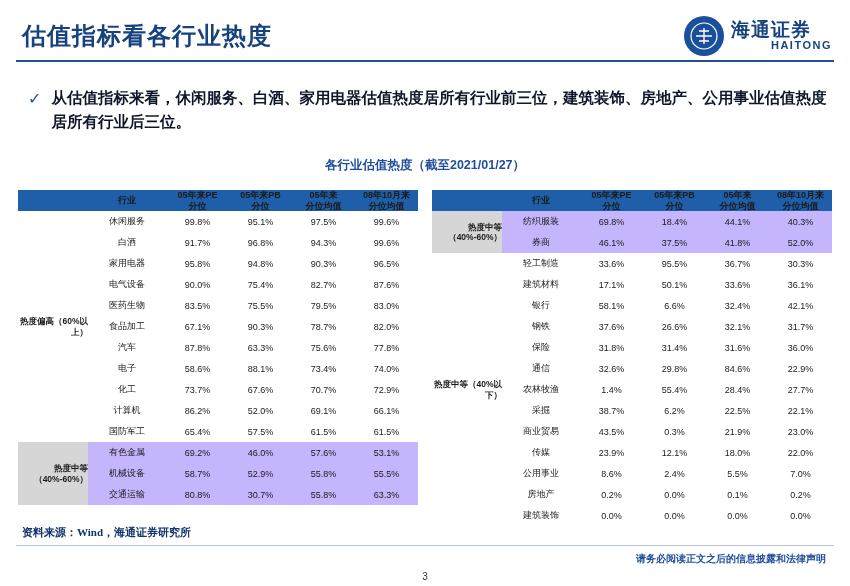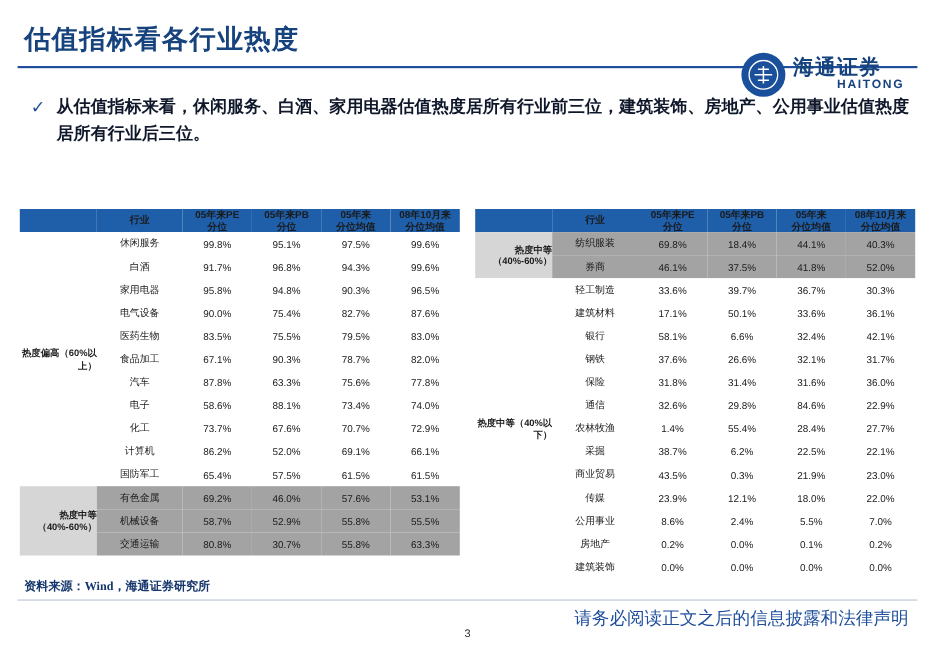--- a/index.html
+++ b/index.html
@@ -21,22 +21,22 @@
   .title {
     position:absolute; left:22px; top:20px;
     font-size:24px; font-weight:bold; color:#16437e;
     letter-spacing:1px;
   }
   .title-rule {
     position:absolute; left:16px; top:60px; width:818px; height:2px;
     background:#1f4e9c;
   }
   .logo {
-    position:absolute; right:28px; top:16px;
-    display:flex; align-items:center; gap:7px;margin-top:32px;
+    position:absolute; right:18px; top:16px;
+    display:flex; align-items:center; gap:7px;
   }
   .logo-mark {
     width:40px; height:40px; border-radius:50%;
     background:#1a4f9c; position:relative;
     display:flex; align-items:center; justify-content:center;
   }
   .logo-mark svg { display:block; }
   .logo-text { line-height:1.05; }
   .logo-cn {
     font-size:19px; font-weight:bold; color:#16437e;
@@ -75,40 +75,40 @@
     font-size:9px; text-align:center; padding:0; height:21px;
     border:none; color:#1a1a1a;
   }
   thead th {
     background:#1f5fa9; color:#ffffff; font-weight:bold;
     font-size:9px; line-height:1.15; height:34px;
     border-right:1px solid #ffffff;
   }
   thead th:last-child { border-right:none; }
   tbody td { background:#ffffff; }
-  tbody tr.shaded td { background:#a3a3a3; }
+  tbody tr.shaded td { background:#c4b5fd; }
   tbody td.rowlabel {
     font-weight:bold; font-size:8.5px; line-height:1.2; text-align:right;
     background:#ffffff;
   }
   tbody tr.shaded td.rowlabel { background:#d6d6d6; }
   td.name { font-size:9.5px; }
   .lbl-col { width:70px; }
   .name-col { width:78px; }
   .val-col  { width:63px; }
 
   
   .src {
     position:absolute; left:22px; top:525px;
     font-size:11px; font-weight:bold; color:#14356b;
     font-family:"Liberation Serif", serif;
   }
   .disclaimer {
     position:absolute; right:24px; top:552px;
-    font-size:16px; font-weight:normal; color:#1f4e9c;
+    font-size:10px; font-weight:bold; color:#1f4e9c;
     font-family:"Liberation Serif", serif;
   }
   .pagenum {
     position:absolute; left:0; bottom:4px; width:850px; text-align:center;
     font-size:10px; color:#333;
   }
   .footer-rule {
     position:absolute; left:16px; top:545px; width:818px; height:1px;
     background:#b9c6da;
   }
@@ -133,20 +133,21 @@
         <div class="logo-en">HAITONG</div>
       </div>
     </div>
   </div>
 
   <div class="bullet-wrap">
     <div class="bullet-check">✓</div>
     <div class="bullet-text">从估值指标来看，休闲服务、白酒、家用电器估值热度居所有行业前三位，建筑装饰、房地产、公用事业估值热度居所有行业后三位。</div>
   </div>
 
+  <div class="subtitle">各行业估值热度（截至2021/01/27）</div>
 
   <div class="tbl-block tbl-left">
     <table class="grid">
       <colgroup>
         <col class="lbl-col">
           <col class="name-col">
           <col class="val-col">
           <col class="val-col">
           <col class="val-col">
           <col class="val-col">
@@ -299,21 +300,21 @@
             <td class="name">券商</td>
             <td>46.1%</td>
             <td>37.5%</td>
             <td>41.8%</td>
             <td>52.0%</td>
           </tr>
           <tr>
             <td class="rowlabel" rowspan="13">热度中等（40%以下）</td>
             <td class="name">轻工制造</td>
             <td>33.6%</td>
-            <td>39.7%</td>
+            <td>95.5%</td>
             <td>36.7%</td>
             <td>30.3%</td>
           </tr>
           <tr>
             <td class="name">建筑材料</td>
             <td>17.1%</td>
             <td>50.1%</td>
             <td>33.6%</td>
             <td>36.1%</td>
           </tr>

